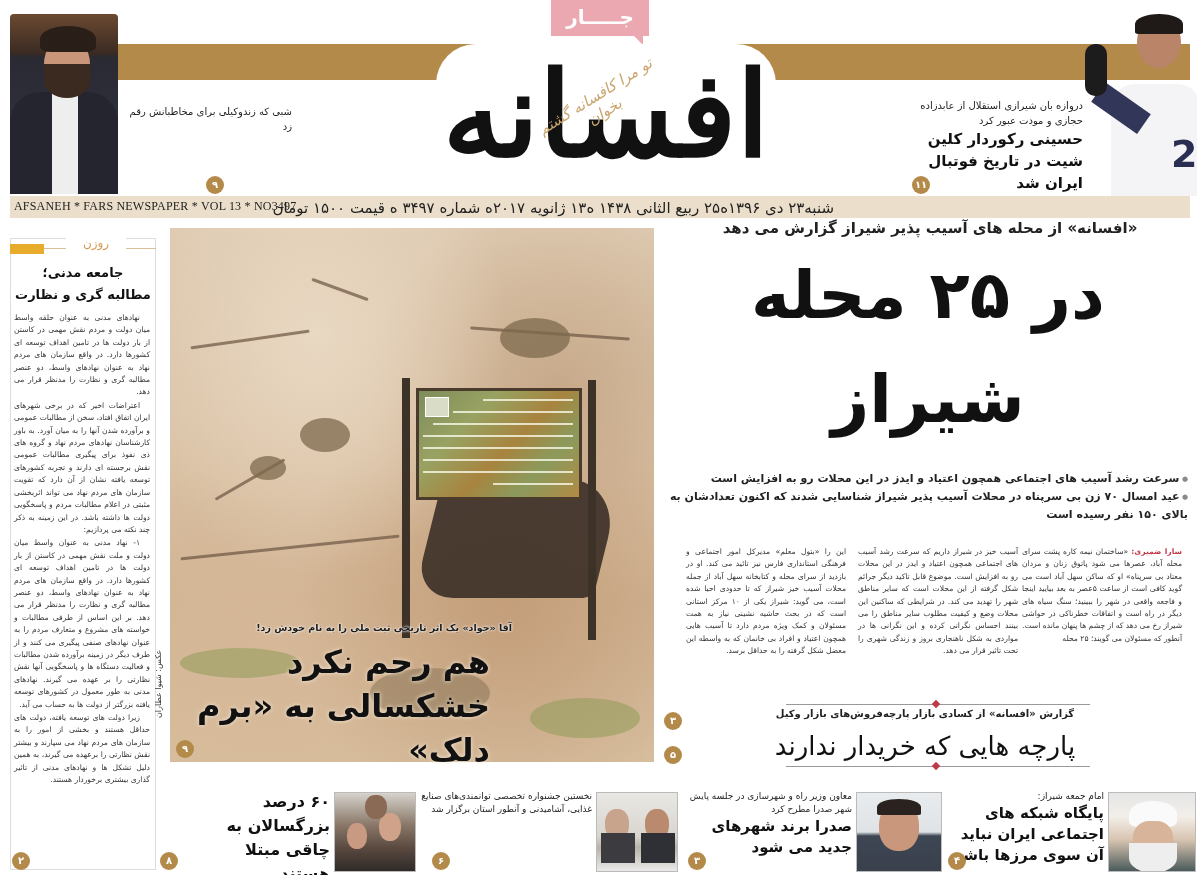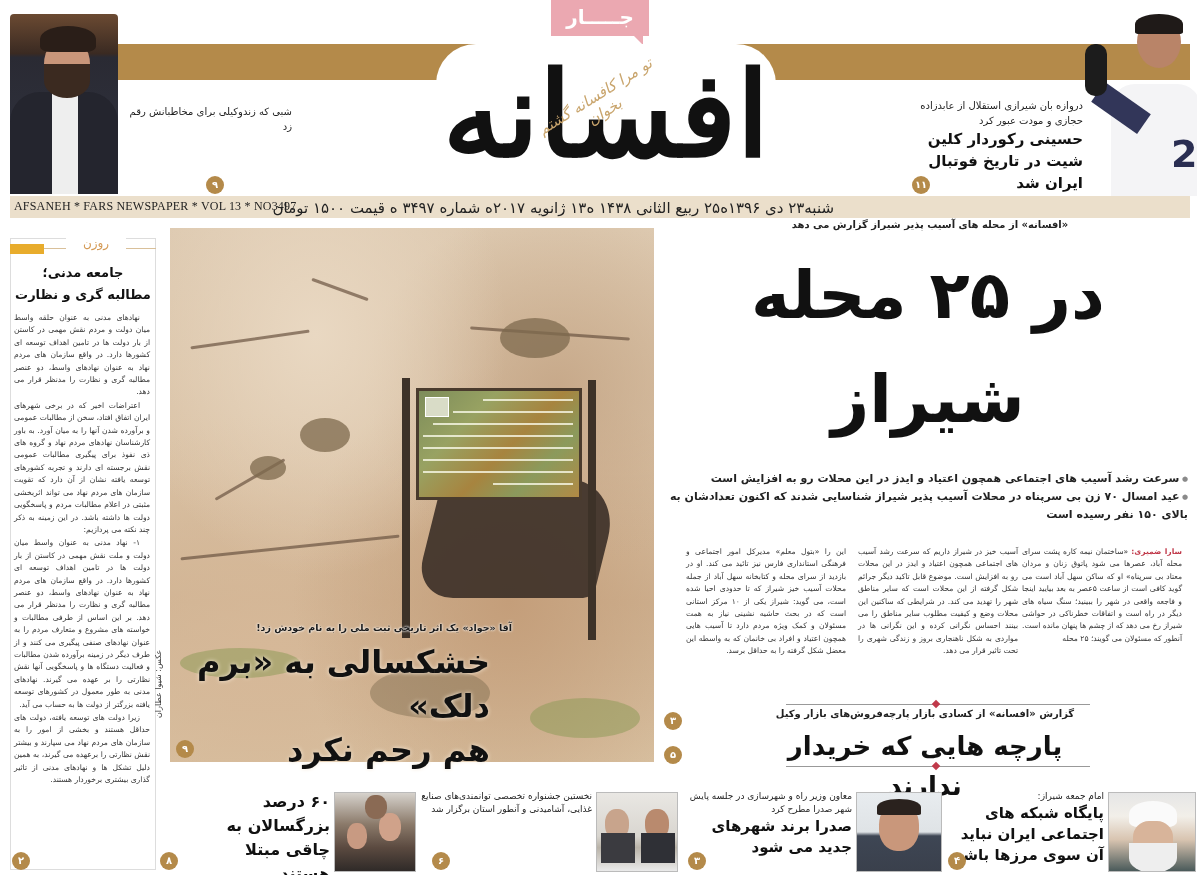--- a/index.html
+++ b/index.html
@@ -67,34 +67,34 @@
   .post { position:absolute; width: 8px; background:#3d3228; }
   .sign { position: absolute; left: 246px; top: 160px; width: 166px; height: 112px; background: linear-gradient(135deg,#7d8c5a 0%,#98a262 30%,#a7843f 55%,#8b9a5c 75%,#b28a44 100%); border: 3px solid #4a3b2d; }
   .sign .emblem { position:absolute; left: 6px; top: 6px; width: 24px; height: 20px; background: #d9dcc7; border:1px solid #fff; }
   .sign .line { position:absolute; right: 6px; height: 2px; background: rgba(255,255,240,0.75); }
 
   .photo-caption-kicker { position: absolute; left: 182px; top: 622px; width: 330px; direction: rtl; text-align: right; font-size: 9.5px; font-weight: bold; color: #1a1a1a; text-shadow: 0 0 3px #fff, 0 0 2px #fff; }
   .photo-caption-head { position: absolute; left: 180px; top: 640px; width: 310px; direction: rtl; text-align: right; font-weight: bold; font-size: 32px; line-height: 44px; color: #111; text-shadow: 0 0 4px #f5e9d8; }
   .photo-credit { position: absolute; left: 154px; top: 650px; width: 14px; height: 100px; writing-mode: vertical-rl; transform: rotate(180deg); font-size: 8px; color: #333; direction: rtl; }
 
   
-  .lead-kicker { position: absolute; left: 680px; top: 219px; width: 500px; direction: rtl; text-align: center; font-size: 10px; font-weight: bold; color: #222; }
+  .lead-kicker { position: absolute; left: 680px; top: 219px; width: 500px; direction: rtl; text-align: center; font-size: 15px; font-weight: bold; color: #222; }
   .lead-head { position: absolute; left: 668px; top: 244px; width: 520px; direction: rtl; text-align: center; font-weight: bold; font-size: 66px; line-height: 104px; color: #111; letter-spacing: -1px; }
   .lead-bullets { position: absolute; left: 668px; top: 470px; width: 520px; direction: rtl; font-size: 11px; font-weight: bold; color: #222; line-height: 18px; }
   .lead-bullets .b:before { content: "\25CF\00a0"; color: #8a8a8a; font-size: 7px; vertical-align: middle; }
 
   .lead-cols { position: absolute; left: 680px; top: 546px; width: 510px; height: 160px; direction: rtl; }
   .lead-col { position: absolute; top: 0; width: 160px; text-align: justify; font-size: 7.6px; line-height: 12.4px; color: #333; direction: rtl; }
   .lead-col .author { color: #c0394a; font-weight: bold; }
 
   
   .rule { position: absolute; height: 1px; background: #999; }
   .rule-dot { position: absolute; width: 6px; height: 6px; background: #c0394a; transform: rotate(45deg); }
   .fabric-kicker { position: absolute; left: 760px; top: 708px; width: 330px; direction: rtl; text-align: center; font-size: 10px; font-weight: bold; color: #222; }
-  .fabric-head { position: absolute; left: 760px; top: 726px; width: 330px; direction: rtl; text-align: center; font-size: 26px; font-weight: bold; color: #111; line-height: 40px; }
+  .fabric-head { position: absolute; left: 760px; top: 726px; width: 330px; direction: rtl; text-align: center; font-size: 26px; font-weight: normal; color: #111; line-height: 40px; }
 
   
   .strip-item { position: absolute; top: 790px; height: 80px; direction: rtl; }
   .thumb { position: absolute; top: 792px; height: 80px; border: 1px solid #bbb; overflow: hidden; }
   .s-kicker { font-size: 9px; color: #222; line-height: 13px; }
   .s-head { font-size: 15px; font-weight: bold; line-height: 21px; color: #111; }
 </style>
 </head>
 <body>
 
@@ -175,22 +175,22 @@
     <div class="line" style="top:68px;width:150px;"></div>
     <div class="line" style="top:80px;width:150px;"></div>
     <div class="line" style="top:92px;width:80px;"></div>
   </div>
   <div class="grass" style="left:10px;top:420px;width:120px;height:30px;"></div>
   <div class="grass" style="left:360px;top:470px;width:110px;height:40px;"></div>
   <div class="bush" style="left:200px;top:440px;width:120px;height:50px;opacity:0.45;"></div>
 </div>
 <div class="photo-caption-kicker">آقا «جواد» یک اثر تاریخی ثبت ملی را به نام خودش زد!</div>
 <div class="photo-caption-head">
+  <div>هم رحم نکرد</div>
   <div>خشکسالی به «برم دلک»</div>
-  <div>هم رحم نکرد</div>
 </div>
 <div class="photo-credit">عکس: شیوا عطاران</div>
 <div class="page-badge" style="left:176px;top:740px;">۹</div>
 <div class="page-badge" style="left:160px;top:852px;">۸</div>
 
 <div class="lead-kicker">«افسانه» از محله های آسیب پذیر شیراز گزارش می دهد</div>
 <div class="lead-head">
   <div>در ۲۵ محله شیراز</div>
 </div>
 <div class="lead-bullets">

